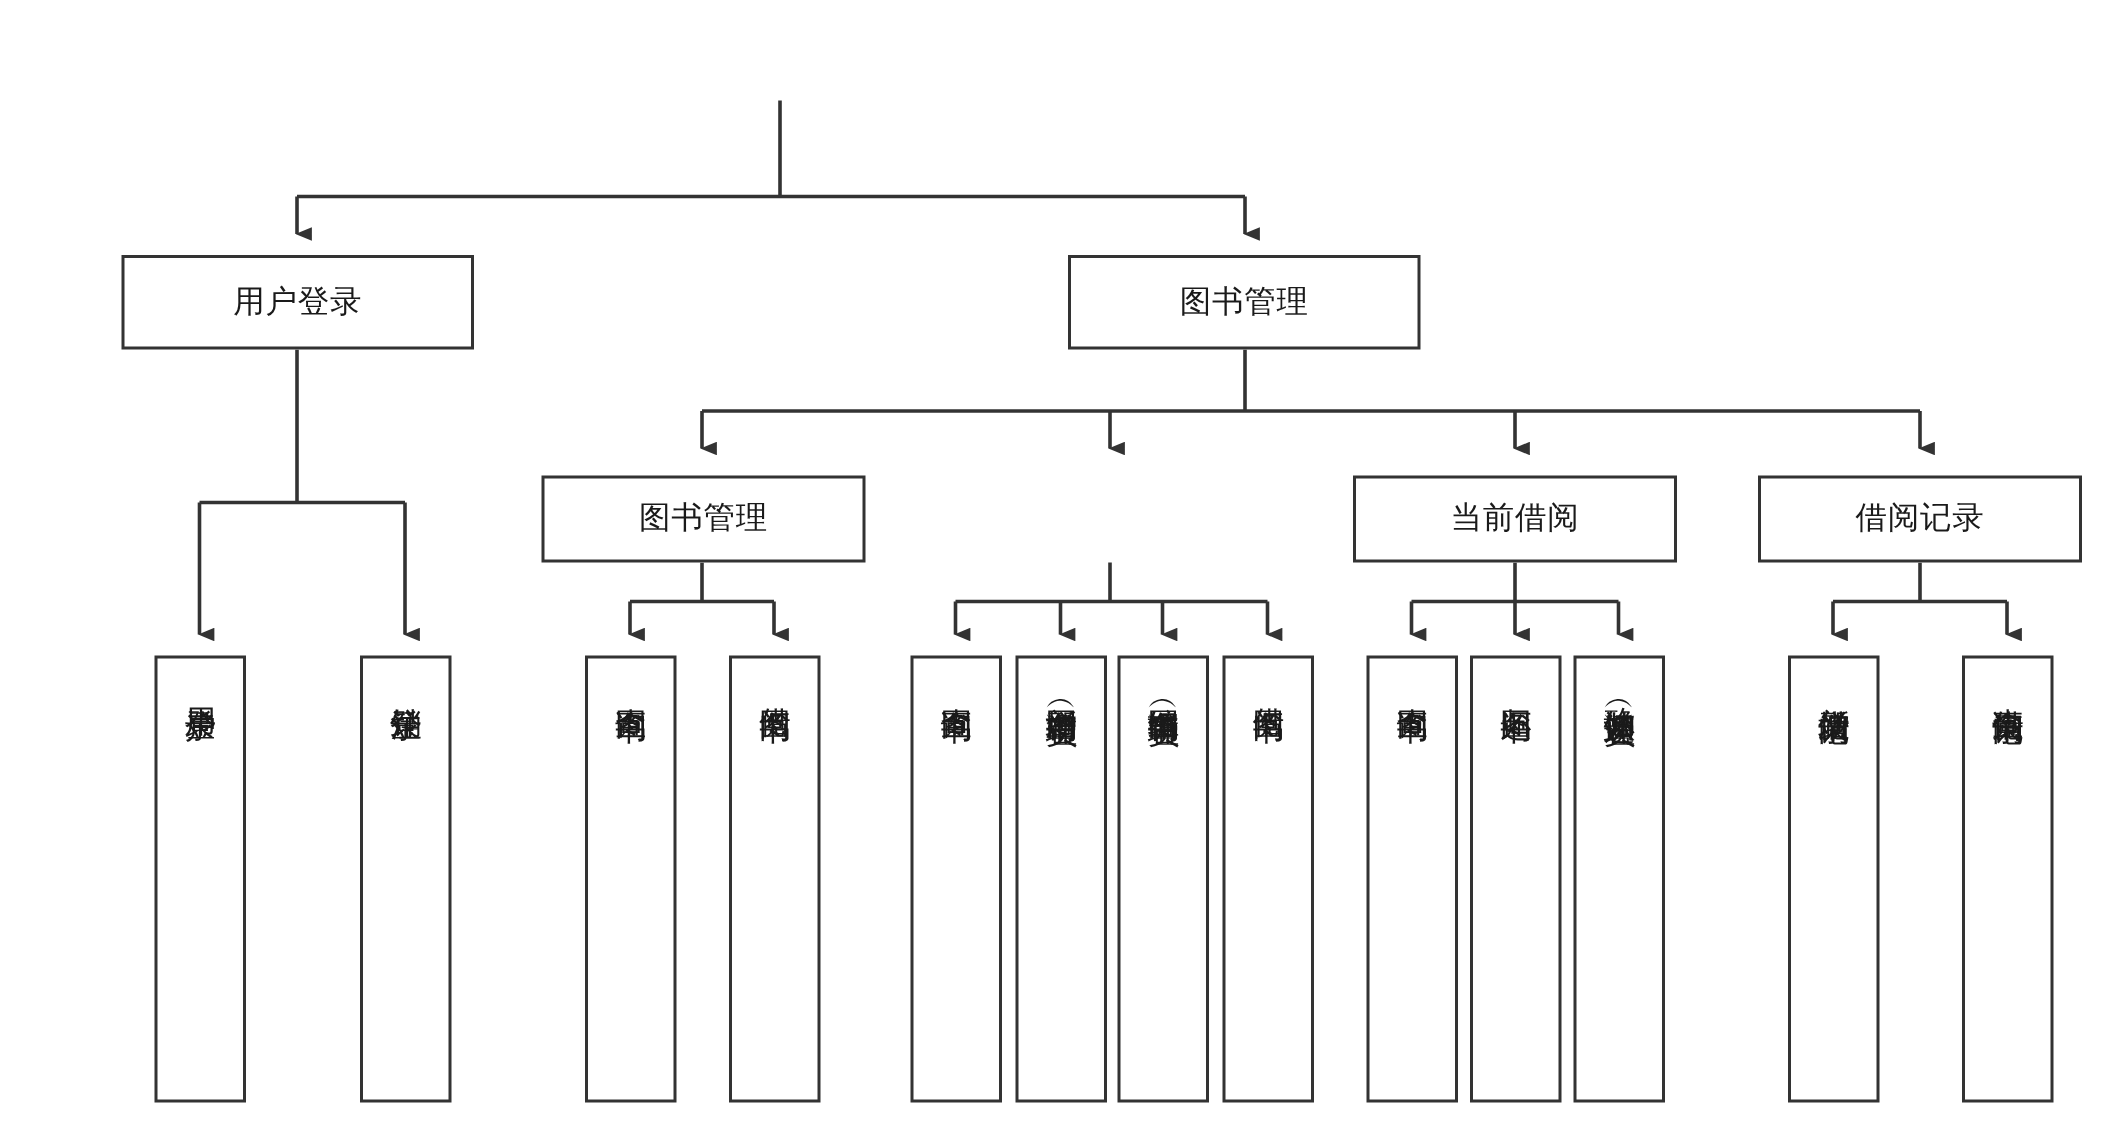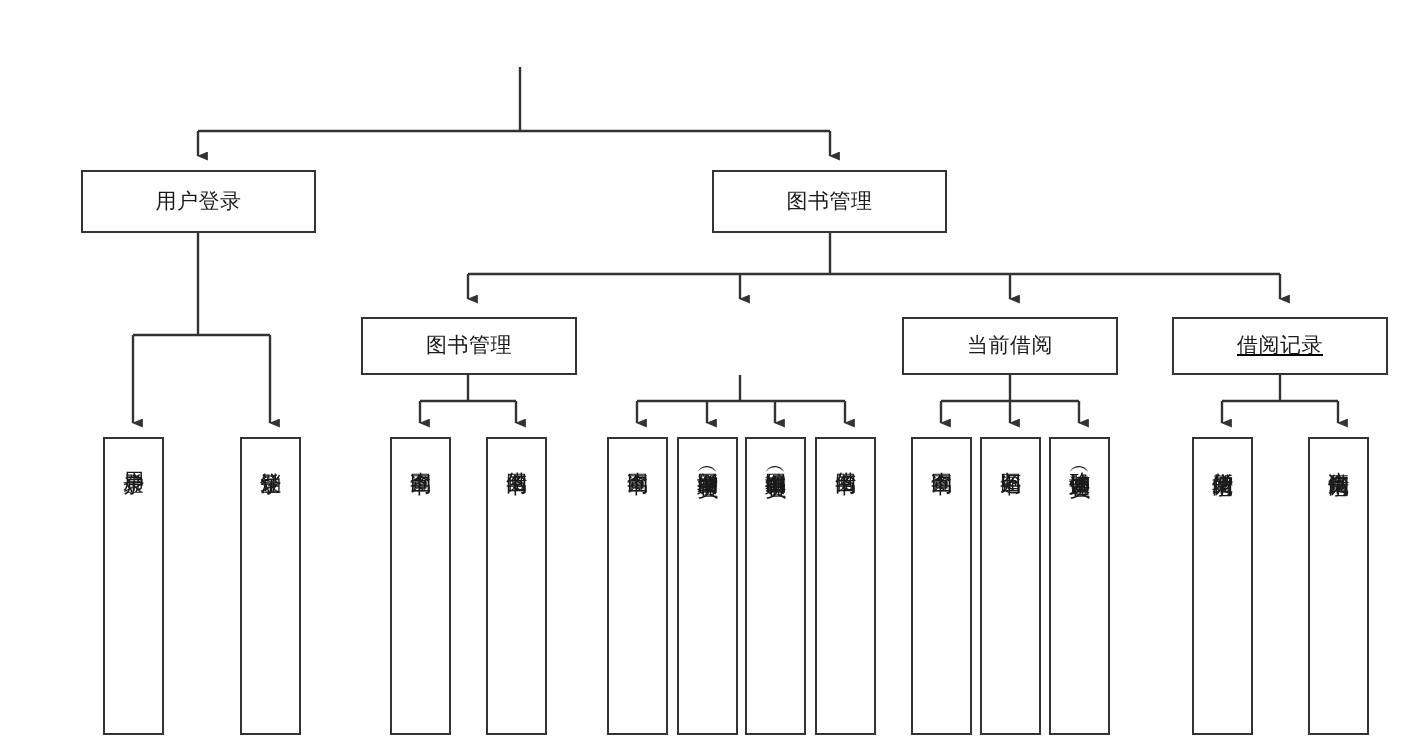--- a/index.html
+++ b/index.html
@@ -133,21 +133,21 @@
   <div class="node horiz" style="left:712px; top:170px; width:235px; height:63px;">
     <span class="node-label">图书管理</span>
   </div>
 
   <div class="node horiz" style="left:361px; top:317px; width:216px; height:58px;">
     <span class="node-label">图书管理</span>
   </div>
   <div class="node horiz" style="left:902px; top:317px; width:216px; height:58px;">
     <span class="node-label">当前借阅</span>
   </div>
-  <div class="node horiz" style="left:1172px; top:317px; width:216px; height:58px;text-decoration:underline;">
+  <div class="node horiz" style="left:1172px; top:317px; width:216px; height:58px;">
     <span class="node-label">借阅记录</span>
   </div>
 
   <div class="node vert" style="left:103px; top:437px; width:61px; height:298px;">
     <span class="node-label">用户登录</span>
   </div>
   <div class="node vert" style="left:240px; top:437px; width:61px; height:298px;">
     <span class="node-label">注销登录</span>
   </div>
 

